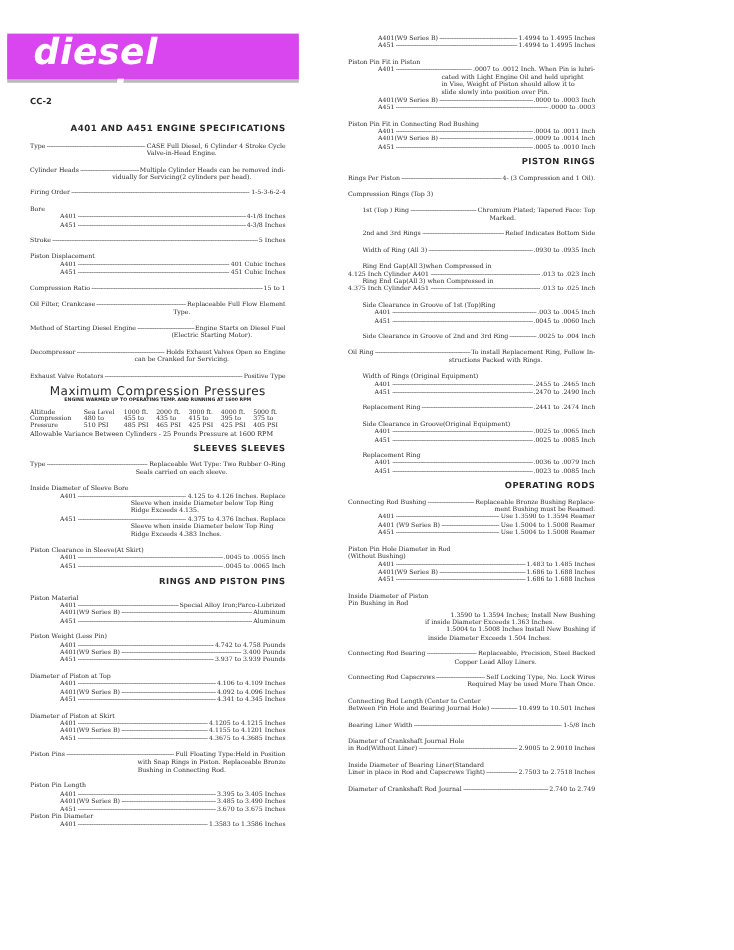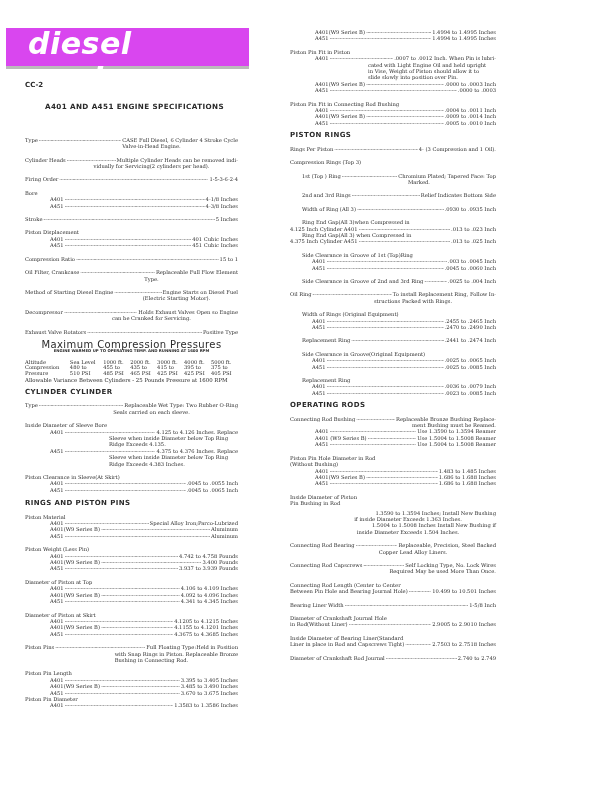--- a/index.html
+++ b/index.html
@@ -6,23 +6,23 @@
   body { width:612px; height:792px; position:relative; overflow:hidden;
          font-family:"DejaVu Serif","Liberation Serif",serif; color:#2a2a2a; }
   .banner { position:absolute; left:6px; top:28px; width:243px; height:38px; background:#d946ef;
             box-shadow: 0 3px 0 #bbb; }
   .banner span { position:absolute; left:22px; top:-2px; color:#fff; font-family:"DejaVu Sans",sans-serif;
                  font-weight:bold; font-style:italic; font-size:30px; letter-spacing:0.5px; }
   .col { position:absolute; font-size:5.2px; line-height:6.4px; }
   .colL { left:25px; top:82px; width:213px; }
   .colR { left:290px; top:29px; width:206px; }
   .cc { font-family:"DejaVu Sans",sans-serif; font-weight:bold; font-size:7px; margin-bottom:16px; }
-  .h1 { font-family:"DejaVu Sans",sans-serif; font-weight:bold; font-size:7.2px; text-align:center;
-        letter-spacing:0.4px; margin:1px 0 26px 0; padding-left:6px; }
-  .h2 { font-family:"DejaVu Sans",sans-serif; font-weight:bold; font-size:7px; text-align:left;
+  .h1 { font-family:"DejaVu Sans",sans-serif; font-weight:bold; font-size:7.2px; text-align:right;
+        letter-spacing:0.4px; margin:1px 0 8px 0; padding-left:6px; }
+  .h2 { font-family:"DejaVu Sans",sans-serif; font-weight:bold; font-size:7px; text-align:right;
         letter-spacing:0.4px; margin:6px 0 7px 0; }
   .h3 { font-family:"DejaVu Sans",sans-serif; font-weight:normal; font-size:10px; text-align:center; letter-spacing:0.4px; margin-top:4px;}
   .h3sub { font-family:"DejaVu Sans",sans-serif; font-weight:bold; font-size:3.9px; text-align:center; margin-bottom:5px;}
   .spec { margin-bottom:7px; }
   .row { display:flex; white-space:nowrap; overflow:hidden; }
   .lbl { flex:0 0 auto; }
   .dash { flex:1 1 auto; overflow:hidden; white-space:nowrap; letter-spacing:-0.3px; margin:0 1px; }
   .dash::before { content:"----------------------------------------------------------------------------------------------------------------------------------------"; }
   .val { flex:0 0 auto; }
   .cont { text-align:right; }
@@ -177,21 +177,21 @@
           <td>485 PSI</td>
           <td>465 PSI</td>
           <td>425 PSI</td>
           <td>425 PSI</td>
           <td>405 PSI</td>
     </tr>
   </tbody>
     </table>
   <div class="var">Allowable Variance Between Cylinders - 25 Pounds  Pressure at 1600 RPM</div>
 
-  <div class="h2">CYLINDER CYLINDER</div>
+  <div class="h2">SLEEVES SLEEVES</div>
   <div class="spec">
     <div class="row">
         <span class="lbl">Type</span>
         <span class="dash"></span>
         <span class="val">Replaceable Wet Type: Two Rubber O-Ring</span>
       </div>
     <div class="contc">Seals carried on each sleeve.</div>
   </div>
   <div class="spec">
     <div>Inside Diameter of Sleeve Bore</div>

